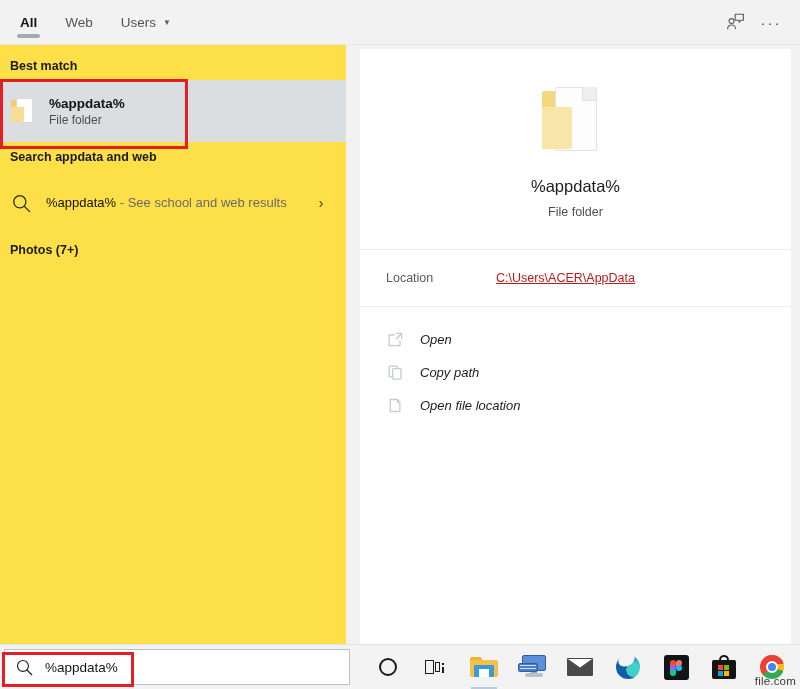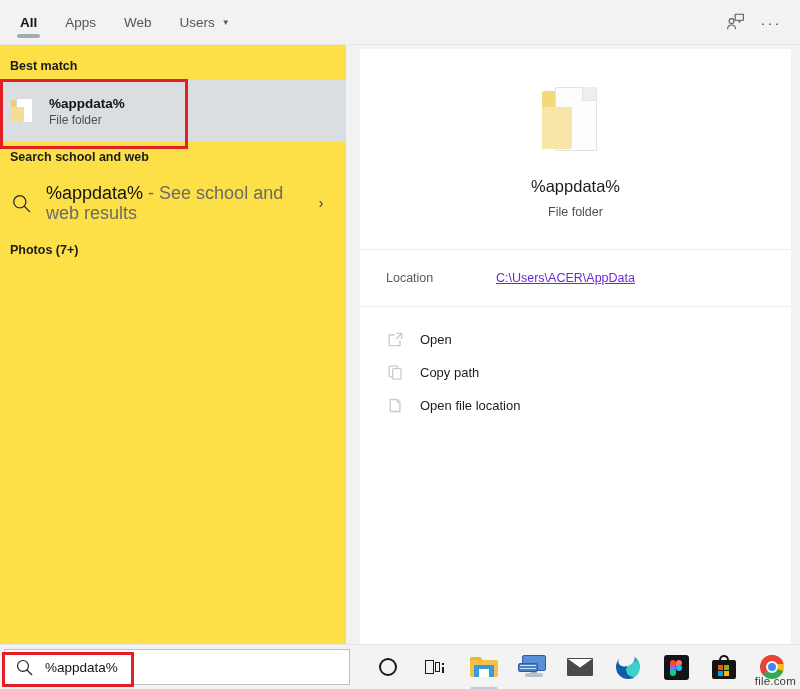--- a/index.html
+++ b/index.html
@@ -195,21 +195,21 @@
   }
   .web-row .magnifier {
     flex: none;
     width: 22px;
     display: flex;
     justify-content: center;
     color: #2b2b2b;
   }
   .web-label {
     flex: 1;
-    font-size: 18px;
+    font-size: 13px;
     line-height: 20px;
     color: #6a6a6a;
     max-width: 250px;
   }
   .web-label .q {
     color: #131313;
   }
   .chev {
     flex: none;
     width: 22px;
@@ -291,28 +291,29 @@
     height: 56px;
     padding-left: 26px;
     border-bottom: 1px solid #ededed;
     font-size: 12.5px;
   }
   .pv-loc-label {
     width: 110px;
     color: #5a5a5a;
   }
   .pv-loc-link {
-    color: #6d28d9;
+    color: #b91c1c;
     text-decoration: underline;
     cursor: default;
     text-align: center;
   }
 
   .pv-actions {
     padding: 16px 0 0 26px;
+    font-style: italic;
   }
   .pv-action {
     display: flex;
     align-items: center;
     gap: 16px;
     height: 33px;
     font-size: 13px;
     color: #1d1d1d;
     cursor: default;
   }
@@ -562,23 +563,20 @@
 
 <div id="app">
 
   <div class="flyout">
 
     <div class="tabstrip">
       <div class="tabs">
         <div class="tab active">
           <span>All</span>
           <span class="tab-underline"></span>
-        </div>
-        <div class="tab">
-          <span>Apps</span>
         </div>
         <div class="tab">
           <span>Web</span>
         </div>
         <div class="tab">
           <span>Users</span>
           <span class="caret">▼</span>
         </div>
       </div>
 
@@ -607,21 +605,21 @@
             <span class="mf-back"></span>
             <span class="mf-page"></span>
             <span class="mf-front"></span>
           </div>
           <div class="res-text">
             <div class="res-title">%appdata%</div>
             <div class="res-sub">File folder</div>
           </div>
         </div>
 
-        <div class="group-head">Search school and web</div>
+        <div class="group-head">Search appdata and web</div>
 
         <div class="web-row">
           <span class="magnifier">
             <svg width="19" height="19" viewBox="0 0 19 19">
               <circle cx="7.8" cy="7.8" r="6.1" fill="none" stroke="#2b2b2b" stroke-width="1.3"></circle>
               <line x1="12.3" y1="12.3" x2="17.6" y2="17.6" stroke="#2b2b2b" stroke-width="1.3" stroke-linecap="round"></line>
             </svg>
           </span>
           <div class="web-label"><span class="q">%appdata%</span><span> - See school and web results</span></div>
           <span class="chev">›</span>

